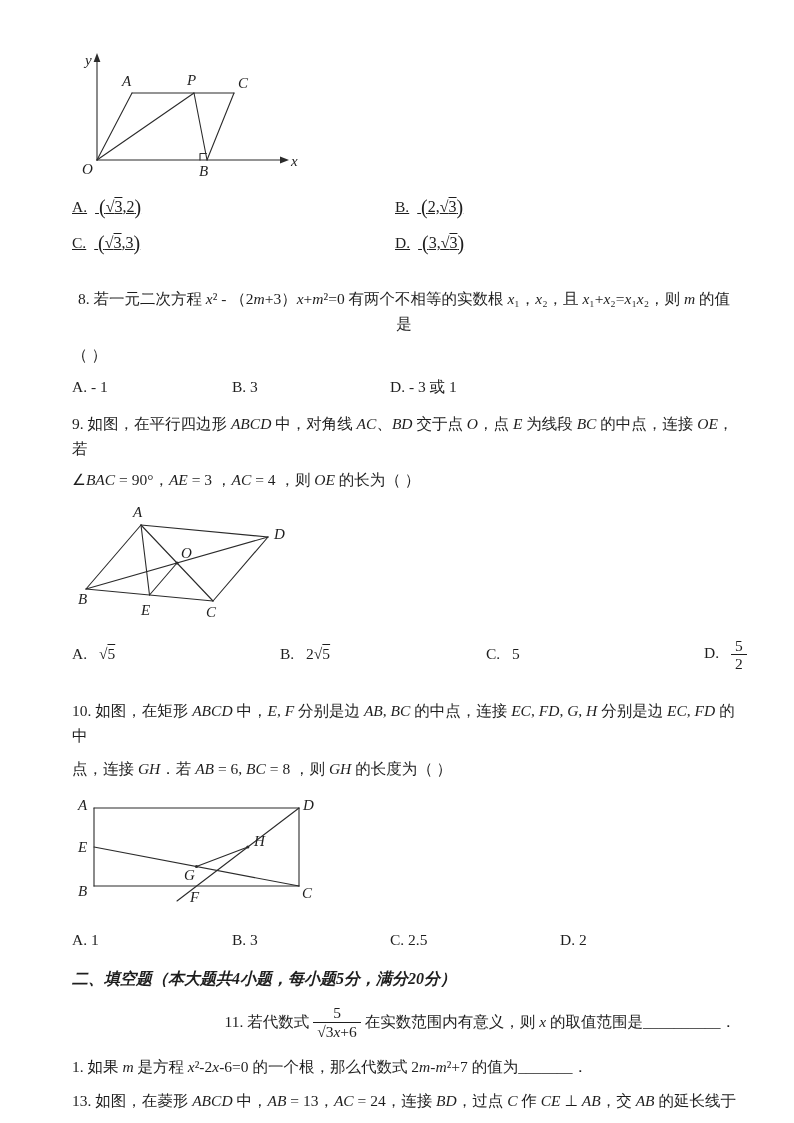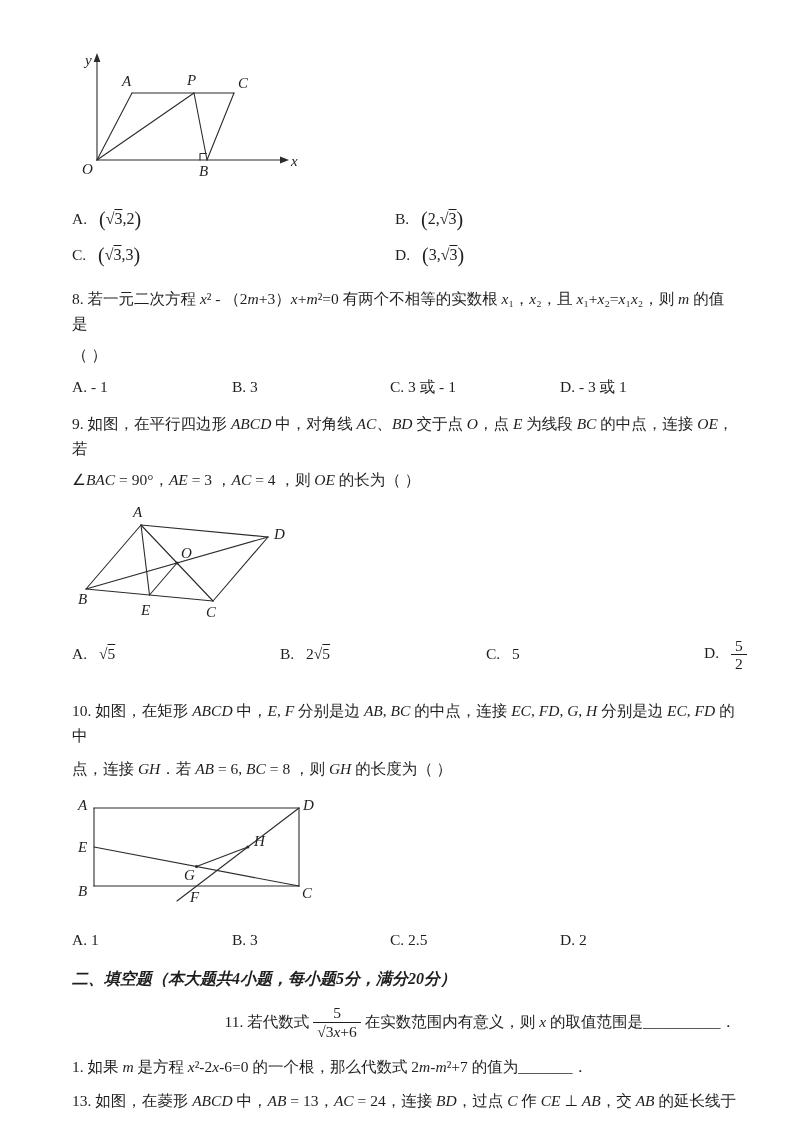--- a/index.html
+++ b/index.html
@@ -7,21 +7,21 @@
   body {
     width:794px; height:1123px; position:relative; overflow:hidden;
     font-family:"Liberation Serif", serif;
     font-size:15.5px; color:#1e1e1e;
   }
   .page { padding:48px 58px 0 72px; }
   .line { line-height:1.6; }
   .seg-i { font-style:italic; font-family:"Liberation Serif", serif; }
   .seg-r { text-decoration:overline; }
   .seg-p { font-size:20px; vertical-align:-2px; }
-  .opts2 { display:grid; grid-template-columns:323px 1fr; row-gap:13px; margin-top:28px; }
+  .opts2 { display:grid; grid-template-columns:323px 1fr; row-gap:13px; margin-top:16px;text-decoration:underline; }
   .opts4 { display:grid; grid-template-columns:160px 158px 170px 1fr; align-items:center; }
   .opt { white-space:nowrap; }
   .opt-label { margin-right:8px; }
   .opts2 .opt-value { font-size:16px; }
   .frac {
     display:inline-flex; flex-direction:column; align-items:center;
     vertical-align:middle; line-height:1.15; text-align:center;
   }
   .frac .num { padding:0 4px; }
   .frac .den { border-top:1px solid #1e1e1e; padding:0 4px; }
@@ -29,21 +29,21 @@
   .section-title { font-weight:bold; font-size:16px; line-height:1.6;font-style:italic; }
   svg.fig { display:block; }
   svg.fig line, svg.fig polyline, svg.fig path {
     stroke:#2b2b2b; stroke-width:1.1; fill:none;
     stroke-linecap:round; stroke-linejoin:round;
   }
   svg.fig text {
     font-family:"Liberation Serif", serif; font-style:italic;
     font-size:15px; fill:#1e1e1e;
   }
-  .mt20 { margin-top:20px; } .mt14 { margin-top:14px;gap:48px; } .mt12 { margin-top:12px; }
+  .mt20 { margin-top:32px;text-align:center; } .mt14 { margin-top:14px;gap:48px; } .mt12 { margin-top:12px; }
   .mt10 { margin-top:10px; } .mt8 { margin-top:8px; } .mt6 { margin-top:6px; }
   .mt16 { margin-top:16px; } .mt18 { margin-top:26px; }
 </style>
 </head>
 <body>
 
 <div class="page">
 
   <svg class="fig" width="232" height="132" viewBox="0 0 232 132">
     <line x1="25" y1="112" x2="25" y2="10"></line>
@@ -82,21 +82,20 @@
       <span class="opt-label">D.</span>
       <span class="opt-value"><span class="seg-p">(</span><span>3,</span><span>√</span><span class="seg-r">3</span><span class="seg-p">)</span></span>
     </div>
   </div>
 
   <div class="line mt20"><span>8. 若一元二次方程 </span><span class="seg-i">x</span><span>² - （2</span><span class="seg-i">m</span><span>+3）</span><span class="seg-i">x</span><span>+</span><span class="seg-i">m</span><span>²=0 有两个不相等的实数根 </span><span class="seg-i">x</span><span>₁，</span><span class="seg-i">x</span><span>₂，且 </span><span class="seg-i">x</span><span>₁+</span><span class="seg-i">x</span><span>₂=</span><span class="seg-i">x</span><span>₁</span><span class="seg-i">x</span><span>₂，则 </span><span class="seg-i">m</span><span> 的值是</span></div>
   <div class="line mt6">（      ）</div>
   <div class="opts4 line mt8">
     <span>A. - 1</span>
     <span>B. 3</span>
-    <span>C. 3 或 - 1</span>
     <span>D. - 3 或 1</span>
   </div>
 
   <div class="line mt12"><span>9. 如图，在平行四边形 </span><span class="seg-i">ABCD</span><span> 中，对角线 </span><span class="seg-i">AC</span><span>、</span><span class="seg-i">BD</span><span> 交于点 </span><span class="seg-i">O</span><span>，点 </span><span class="seg-i">E</span><span> 为线段 </span><span class="seg-i">BC</span><span> 的中点，连接 </span><span class="seg-i">OE</span><span>，若</span></div>
   <div class="line mt6"><span>∠</span><span class="seg-i">BAC</span><span> = 90°，</span><span class="seg-i">AE</span><span> = 3 ，</span><span class="seg-i">AC</span><span> = 4 ，则 </span><span class="seg-i">OE</span><span> 的长为（      ）</span></div>
 
   <svg class="fig" width="290" height="120" viewBox="0 0 290 120" style="margin:10px 0 0 6px;">
     <line x1="63" y1="22" x2="8" y2="86"></line>
     <line x1="8" y1="86" x2="135" y2="98"></line>
     <line x1="135" y1="98" x2="190" y2="34"></line>

